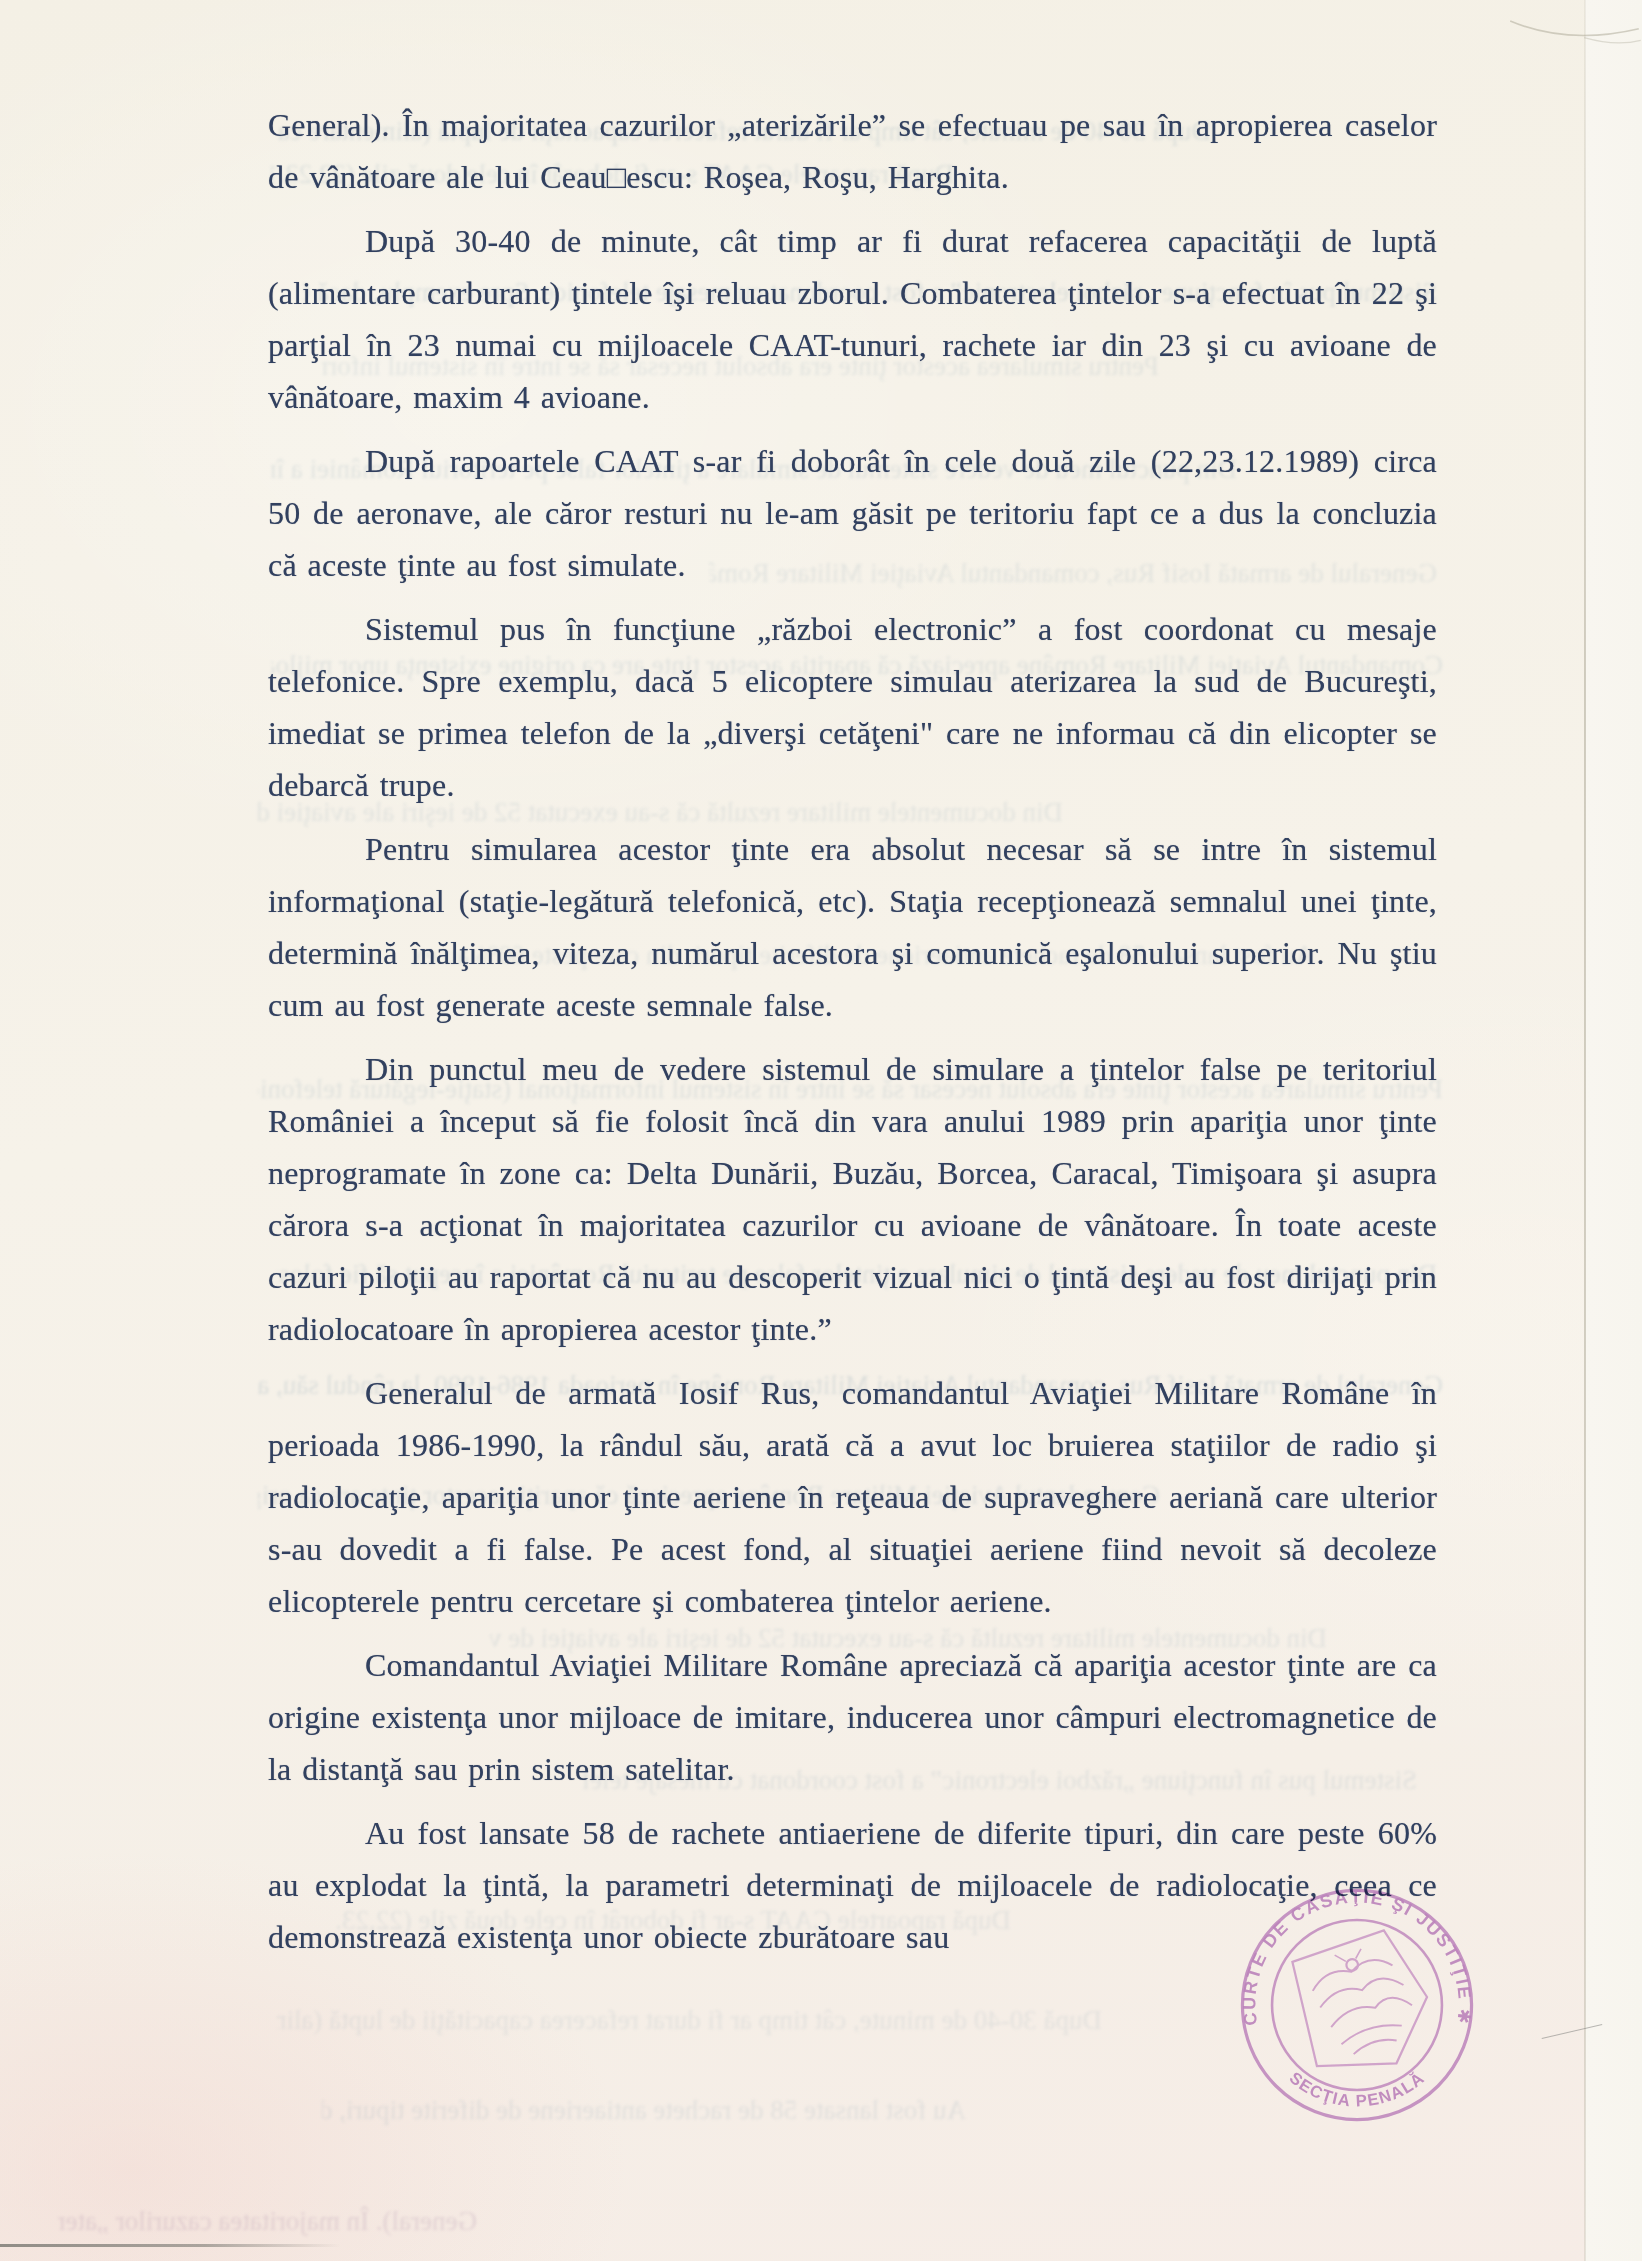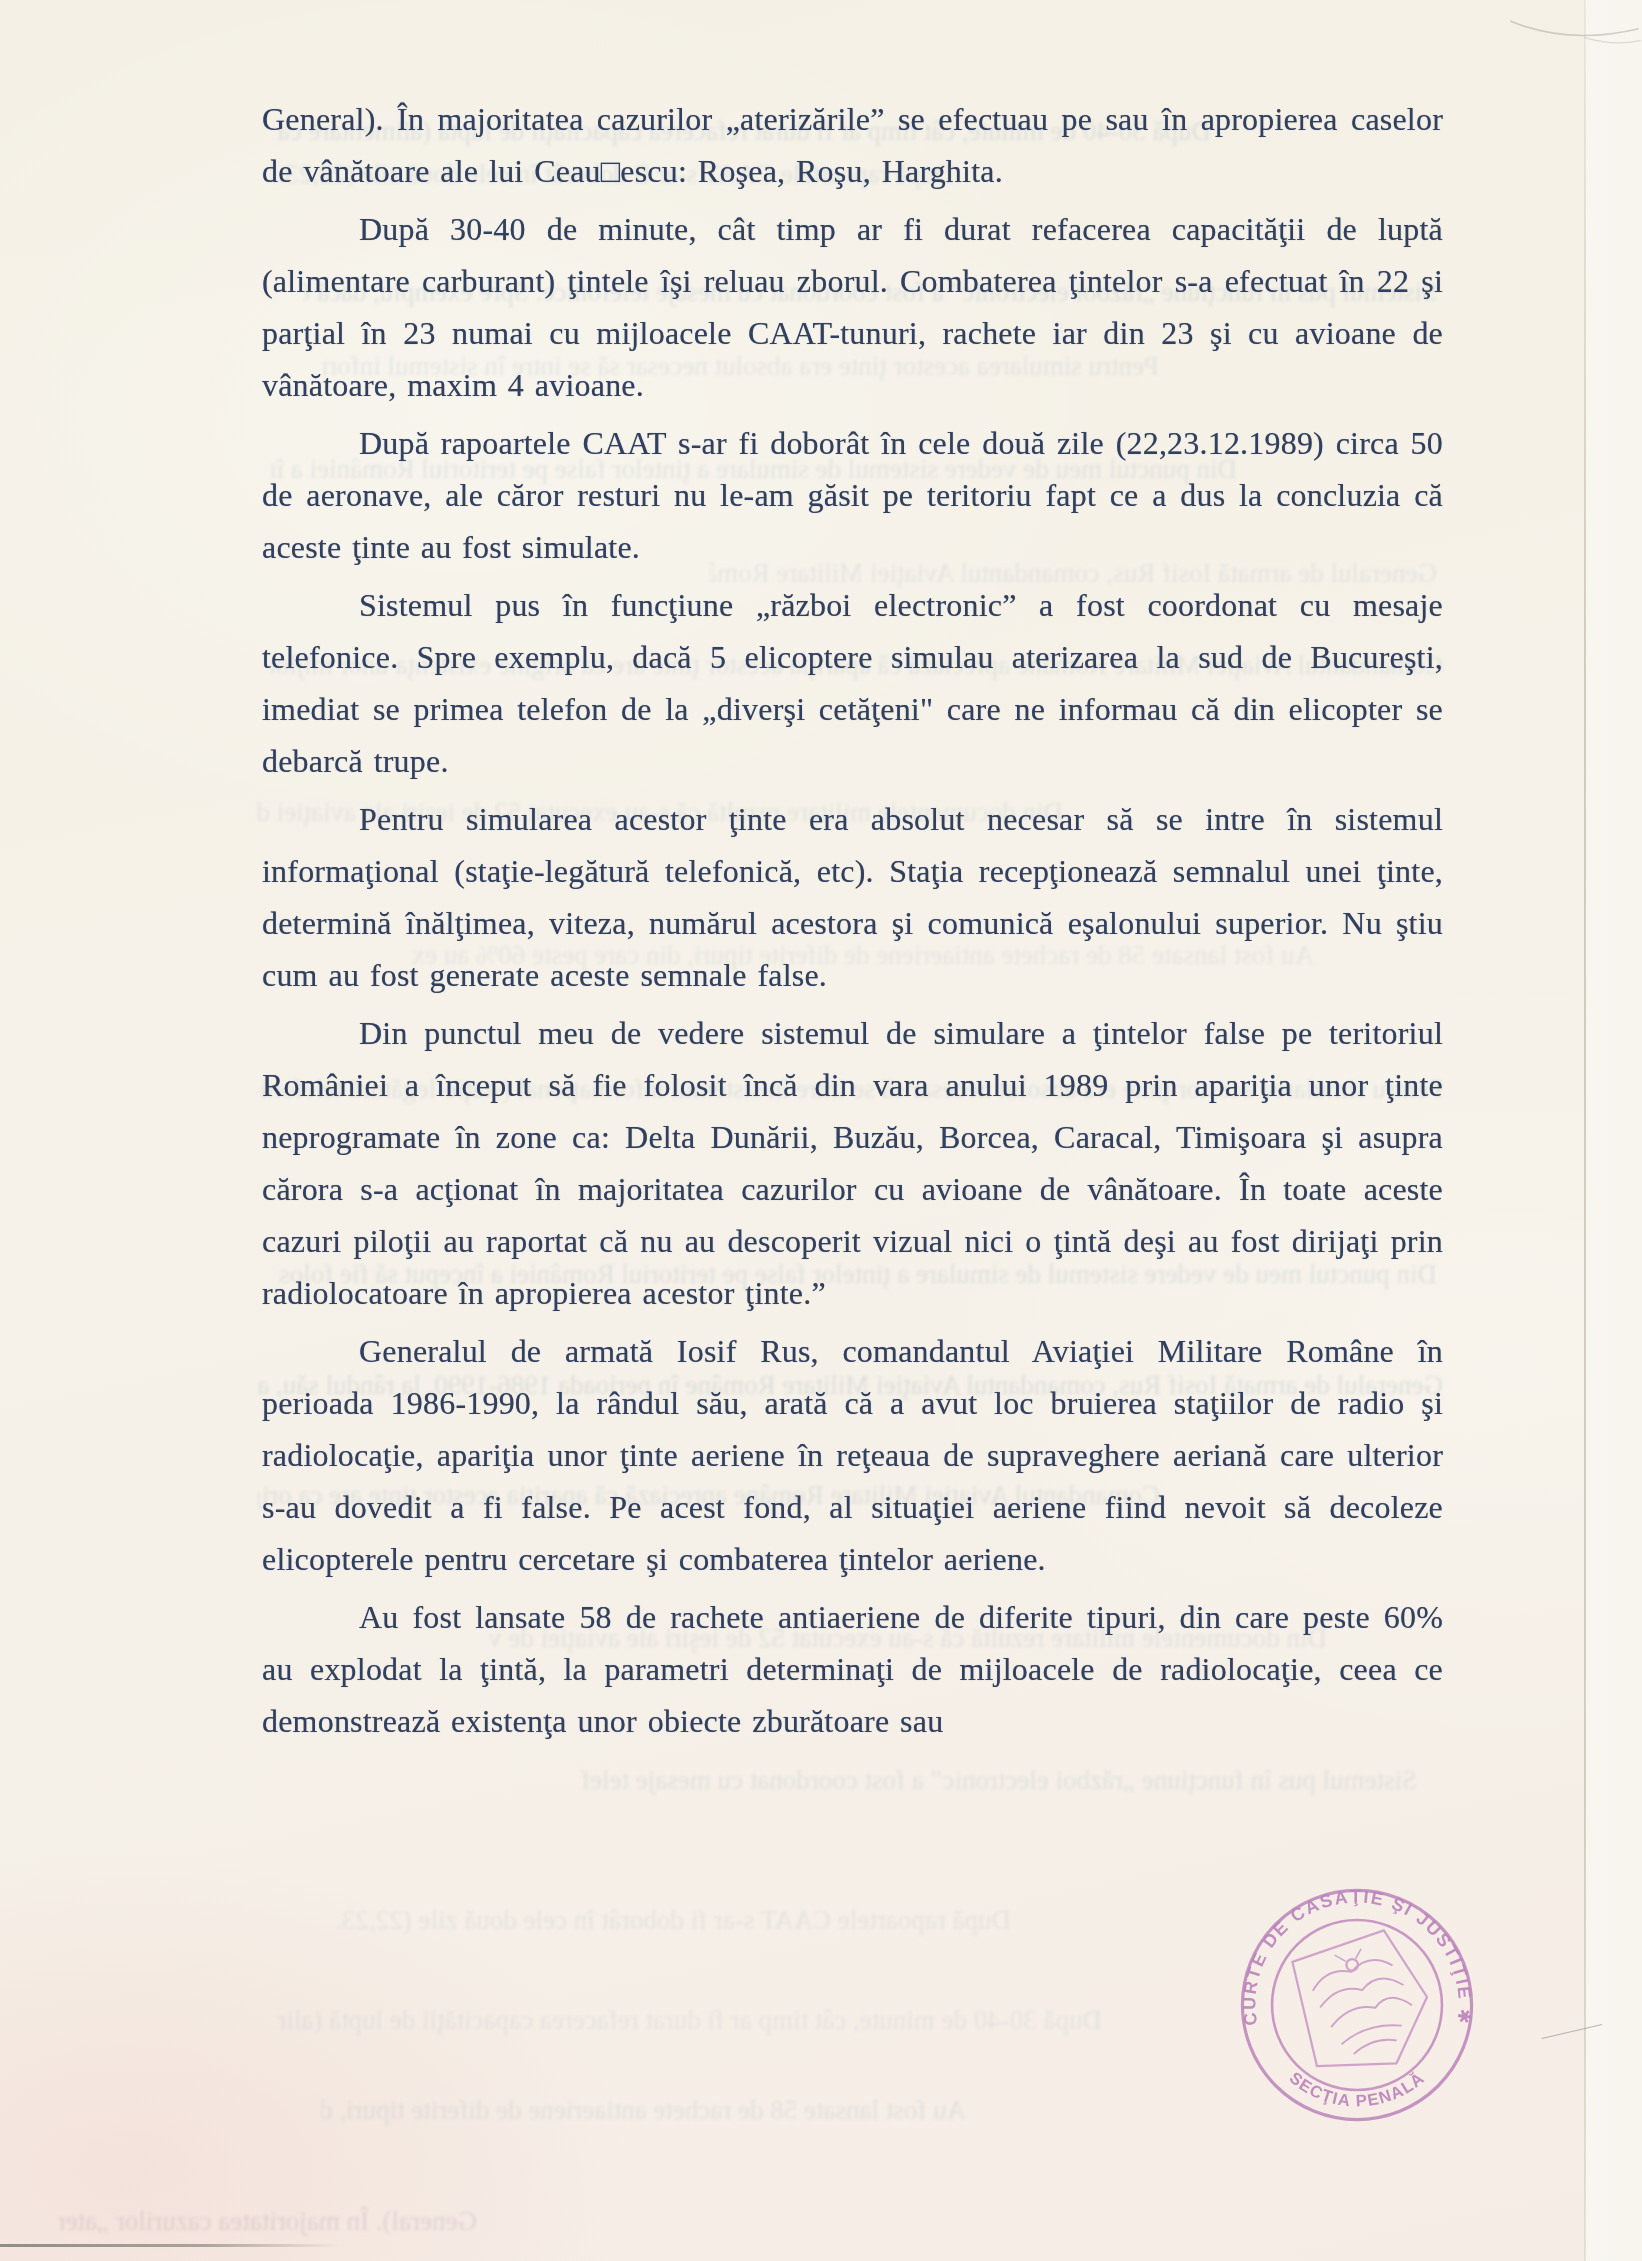--- a/index.html
+++ b/index.html
@@ -14,21 +14,21 @@
       linear-gradient(168deg,#f4f0e5 0%,#f6f2e9 45%,#f5efe7 78%,#f6ece6 100%);
     font-family:"Liberation Serif","DejaVu Serif",serif;
   }
   
   .text-block{
     position:absolute;left:256px;top:87px;width:1193px;
     font-size:32px;line-height:52px;color:#31405f;
     text-align:justify;letter-spacing:0.2px;word-spacing:2.6px;
     text-shadow:0 0 0.8px rgba(49,64,95,.55);
   }
-  .text-block p{margin:6px;padding:0;}
+  .text-block p{margin:12px;padding:0;}
   .text-block p.indent{text-indent:97px;font-family:Liberation Serif, serif;}
   
   .ghost{
     position:absolute;height:40px;overflow:hidden;white-space:nowrap;
     font-size:27px;line-height:37px;color:#7e9aab;
     transform:scaleX(-1);filter:blur(1.4px);
     pointer-events:none;
   }
   .ghost.pink{color:#a98ba6;}
   
@@ -71,20 +71,21 @@
   <div class="ghost pink" style="top:2203px;left:58px;width:419px;opacity:.26">General). În majoritatea cazurilor „aterizările” se efectuau pe sau în apropierea caselor de vânătoare ale lui Ceau□escu: Roşea, Roşu, Harghita.</div>
 
   <div class="text-block">
     <p>General). În majoritatea cazurilor „aterizările” se efectuau pe sau în apropierea caselor de vânătoare ale lui Ceau□escu: Roşea, Roşu, Harghita.</p>
     <p class="indent">După 30-40 de minute, cât timp ar fi durat refacerea capacităţii de luptă (alimentare carburant) ţintele îşi reluau zborul. Combaterea ţintelor s-a efectuat în 22 şi parţial în 23 numai cu mijloacele CAAT-tunuri, rachete iar din 23 şi cu avioane de vânătoare, maxim 4 avioane.</p>
     <p class="indent">După rapoartele CAAT s-ar fi doborât în cele două zile (22,23.12.1989) circa 50 de aeronave, ale căror resturi nu le-am găsit pe teritoriu fapt ce a dus la concluzia că aceste ţinte au fost simulate.</p>
     <p class="indent">Sistemul pus în funcţiune „război electronic” a fost coordonat cu mesaje telefonice. Spre exemplu, dacă 5 elicoptere simulau aterizarea la sud de Bucureşti, imediat se primea telefon de la „diverşi cetăţeni" care ne informau că din elicopter se debarcă trupe.</p>
     <p class="indent">Pentru simularea acestor ţinte era absolut necesar să se intre în sistemul informaţional (staţie-legătură telefonică, etc). Staţia recepţionează semnalul unei ţinte, determină înălţimea, viteza, numărul acestora şi comunică eşalonului superior. Nu ştiu cum au fost generate aceste semnale false.</p>
     <p class="indent">Din punctul meu de vedere sistemul de simulare a ţintelor false pe teritoriul României a început să fie folosit încă din vara anului 1989 prin apariţia unor ţinte neprogramate în zone ca: Delta Dunării, Buzău, Borcea, Caracal, Timişoara şi asupra cărora s-a acţionat în majoritatea cazurilor cu avioane de vânătoare. În toate aceste cazuri piloţii au raportat că nu au descoperit vizual nici o ţintă deşi au fost dirijaţi prin radiolocatoare în apropierea acestor ţinte.”</p>
     <p class="indent">Generalul de armată Iosif Rus, comandantul Aviaţiei Militare Române în perioada 1986-1990, la rândul său, arată că a avut loc bruierea staţiilor de radio şi radiolocaţie, apariţia unor ţinte aeriene în reţeaua de supraveghere aeriană care ulterior s-au dovedit a fi false. Pe acest fond, al situaţiei aeriene fiind nevoit să decoleze elicopterele pentru cercetare şi combaterea ţintelor aeriene.</p>
+    <p class="indent">Comandantul Aviaţiei Militare Române apreciază că apariţia acestor ţinte are ca origine existenţa unor mijloace de imitare, inducerea unor câmpuri electromagnetice de la distanţă sau prin sistem satelitar.</p>
     <p class="indent">Au fost lansate 58 de rachete antiaeriene de diferite tipuri, din care peste 60% au explodat la ţintă, la parametri determinaţi de mijloacele de radiolocaţie, ceea ce demonstrează existenţa unor obiecte zburătoare sau</p>
   </div>
 
   <svg class="stamp" width="242" height="242" viewBox="-188 -188 376 376">
     <defs>
       <path id="arcTop" d="M -152,42 A 158,158 0 1 1 152,42" fill="none"></path>
       <path id="arcBot" d="M -122,100 A 158,158 0 0 0 122,100" fill="none"></path>
     </defs>
     <circle cx="0" cy="0" r="178" fill="none" stroke="#bb7cc8" stroke-width="5" opacity=".85"></circle>
     <circle cx="0" cy="0" r="132" fill="none" stroke="#bb7cc8" stroke-width="4" opacity=".8"></circle>

